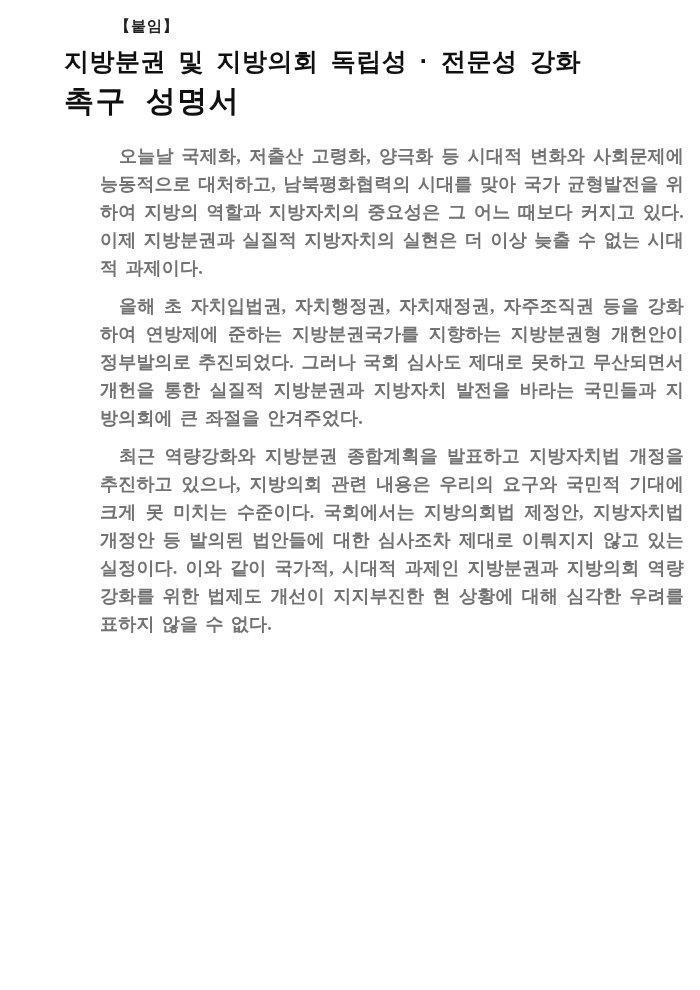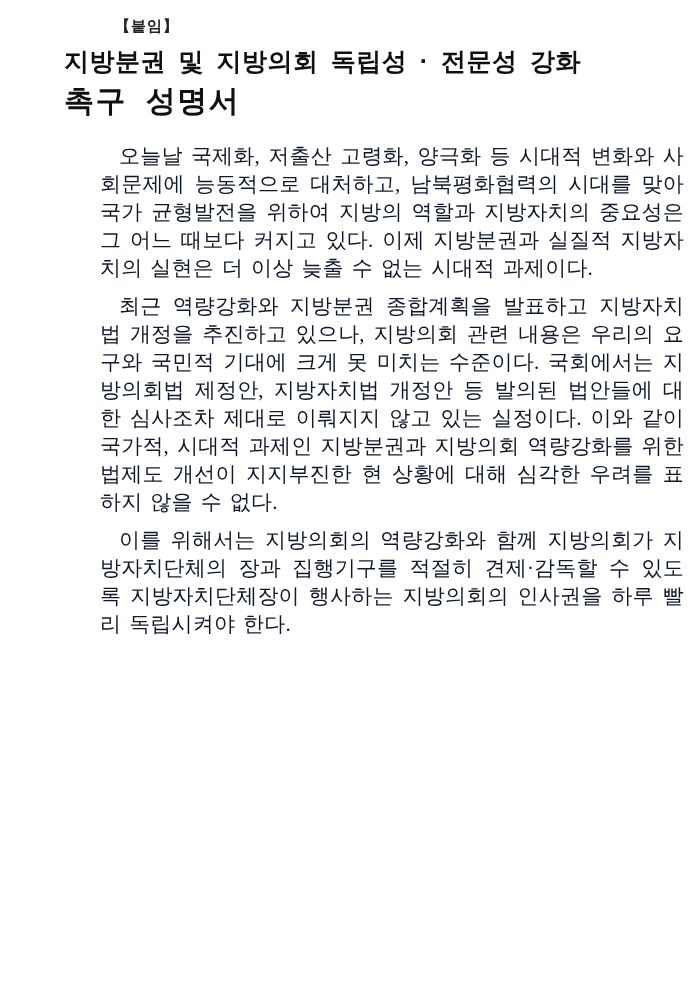--- a/index.html
+++ b/index.html
@@ -43,41 +43,42 @@
     letter-spacing: 1.5px;
     word-spacing: 9px;
   }
 
   .doc-body {
     margin: 21px 48px 0 68px;
   }
 
   .para {
     margin: 0 0 10px 0;
-    font-size: 21px;
+    font-size: 18px;
     line-height: 28px;
     text-align: justify;
     word-break: break-all;
     text-indent: 19px;
     word-spacing: 2.5px;
     letter-spacing: 0.2px;
-    color: #0f172a;
+    color: #737373;
+    font-weight: bold;
   }
   .para:last-child { margin-bottom: 0; }
 </style>
 </head>
 <body>
 
 <div class="page">
 
   <div class="attachment-label">【붙임】</div>
 
   <div class="doc-title doc-title-line1">지방분권 및 지방의회 독립성 · 전문성 강화</div>
 
   <div class="doc-title doc-title-line2">촉구 성명서</div>
 
   <div class="doc-body">
     <p class="para">오늘날 국제화, 저출산 고령화, 양극화 등 시대적 변화와 사회문제에 능동적으로 대처하고, 남북평화협력의 시대를 맞아 국가 균형발전을 위하여 지방의 역할과 지방자치의 중요성은 그 어느 때보다 커지고 있다. 이제 지방분권과 실질적 지방자치의 실현은 더 이상 늦출 수 없는 시대적 과제이다.</p>
+    <p class="para">올해 초 자치입법권, 자치행정권, 자치재정권, 자주조직권 등을 강화하여 연방제에 준하는 지방분권국가를 지향하는 지방분권형 개헌안이 정부발의로 추진되었다. 그러나 국회 심사도 제대로 못하고 무산되면서 개헌을 통한 실질적 지방분권과 지방자치 발전을 바라는 국민들과 지방의회에 큰 좌절을 안겨주었다.</p>
     <p class="para">최근 역량강화와 지방분권 종합계획을 발표하고 지방자치법 개정을 추진하고 있으나, 지방의회 관련 내용은 우리의 요구와 국민적 기대에 크게 못 미치는 수준이다. 국회에서는 지방의회법 제정안, 지방자치법 개정안 등 발의된 법안들에 대한 심사조차 제대로 이뤄지지 않고 있는 실정이다. 이와 같이 국가적, 시대적 과제인 지방분권과 지방의회 역량강화를 위한 법제도 개선이 지지부진한 현 상황에 대해 심각한 우려를 표하지 않을 수 없다.</p>
-    <p class="para">이를 위해서는 지방의회의 역량강화와 함께 지방의회가 지방자치단체의 장과 집행기구를 적절히 견제·감독할 수 있도록 지방자치단체장이 행사하는 지방의회의 인사권을 하루 빨리 독립시켜야 한다.</p>
   </div>
 
 </div>
 
 </body></html>

